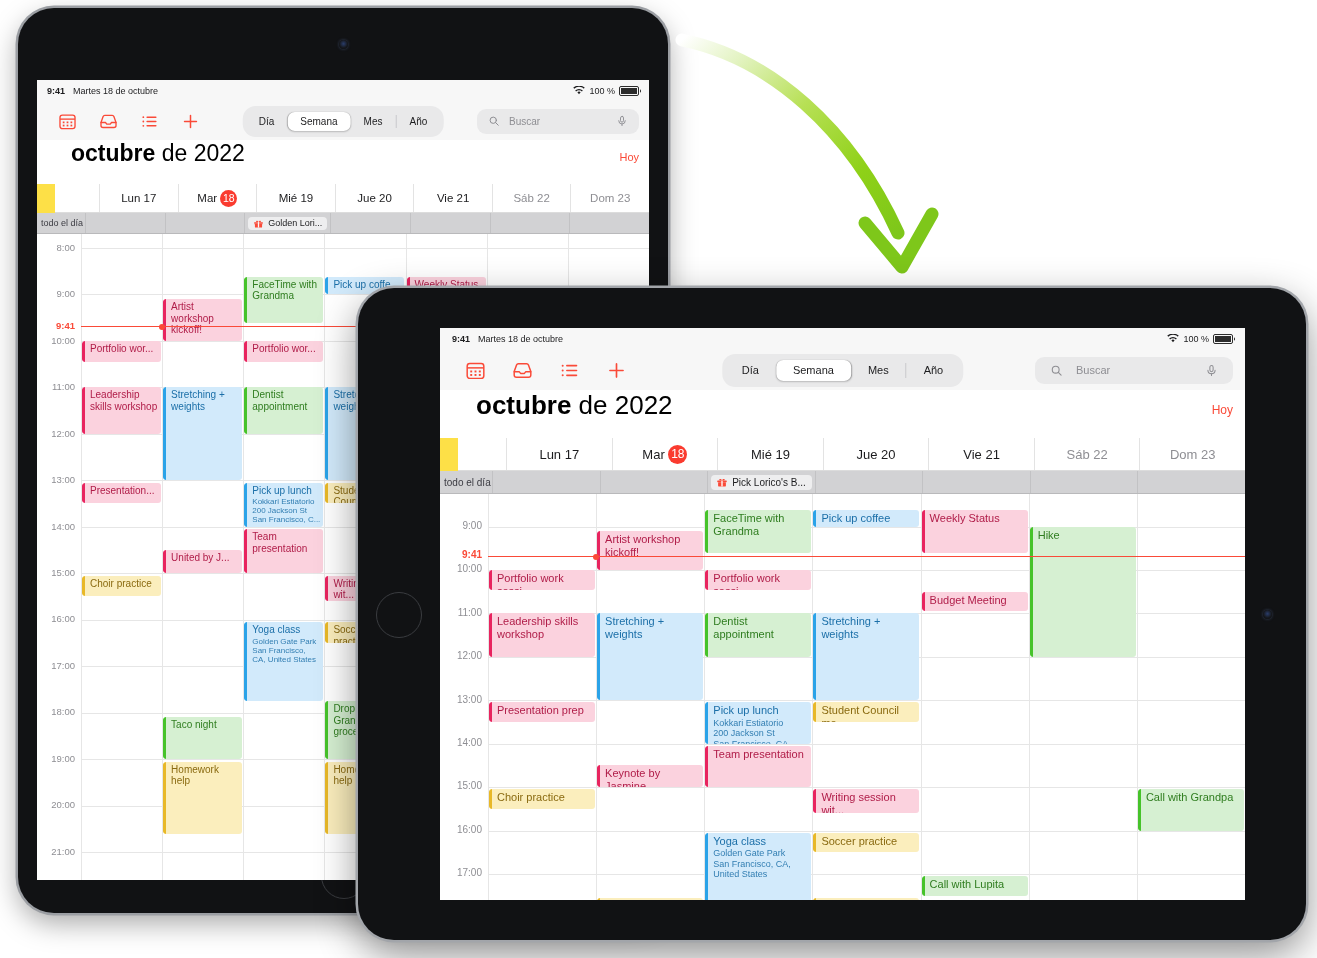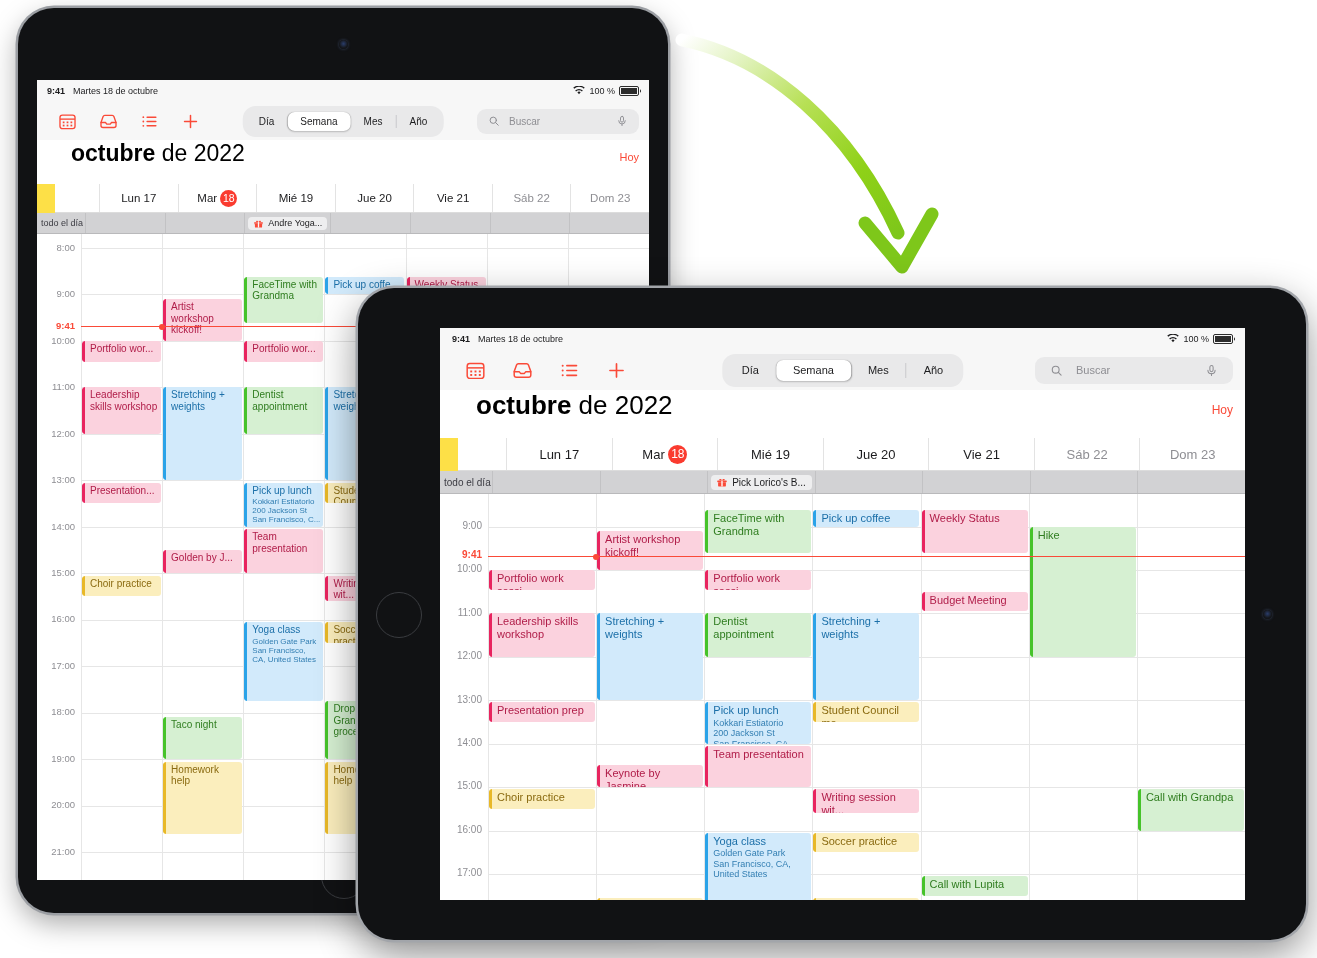--- a/index.html
+++ b/index.html
@@ -213,21 +213,21 @@
               <span class="ad-chip" style="height:13px;padding:0 5px;font-size:9px;">
         <span class="gift" style="display:flex;">
                   <svg width="11" height="11" viewBox="0 0 24 24" fill="#fa4a38">
 <rect x="2.5" y="9" width="19" height="3.4" rx=".8"></rect>
                     <rect x="4.2" y="12.4" width="15.6" height="8.4" rx="1.2"></rect>
 <rect x="10.6" y="9" width="2.8" height="11.8" fill="#fff" opacity=".95"></rect>
 <path d="M12 8.4c-1.6-3.2-5.6-3.4-5.6-1.1 0 1.4 2.2 1.9 5.6 1.1Z"></path>
                     <path d="M12 8.4c1.6-3.2 5.6-3.4 5.6-1.1 0 1.4-2.2 1.9-5.6 1.1Z"></path>
                   </svg>
                 </span>
-        <span style="overflow:hidden;text-overflow:ellipsis;">Andre Yoga...</span>
+        <span style="overflow:hidden;text-overflow:ellipsis;">Golden Lori...</span>
               </span>
             </div>
             <div class="ad-cell"></div>
             <div class="ad-cell"></div>
             <div class="ad-cell"></div>
             <div class="ad-cell"></div>
           </div>
           <div class="gridwrap">
             <div id="app-back-gi" style="position:absolute;inset:0;">
               <div class="hourline" style="top:13.9px;left:44px;"></div>
@@ -354,21 +354,21 @@
               </div>
               <div class="ev pink" style="top:295.1px;left:207.3px;width:79.1px;height:44.2px;font-size:10px;">
       <span class="bar"></span>
       <div class="tx">
                   <div class="tt">Team presentation</div>
                 </div>
               </div>
               <div class="ev pink" style="top:316.0px;left:126.1px;width:79.1px;height:23.2px;font-size:10px;">
       <span class="bar"></span>
       <div class="tx">
-                  <div class="tt">Golden by J...</div>
+                  <div class="tt">United by J...</div>
                 </div>
               </div>
               <div class="ev yellow" style="top:341.6px;left:45.0px;width:79.1px;height:20.9px;font-size:10px;">
       <span class="bar"></span>
       <div class="tx">
                   <div class="tt">Choir practice</div>
                 </div>
               </div>
               <div class="ev pink" style="top:341.6px;left:288.4px;width:79.1px;height:25.6px;font-size:10px;">
       <span class="bar"></span>

